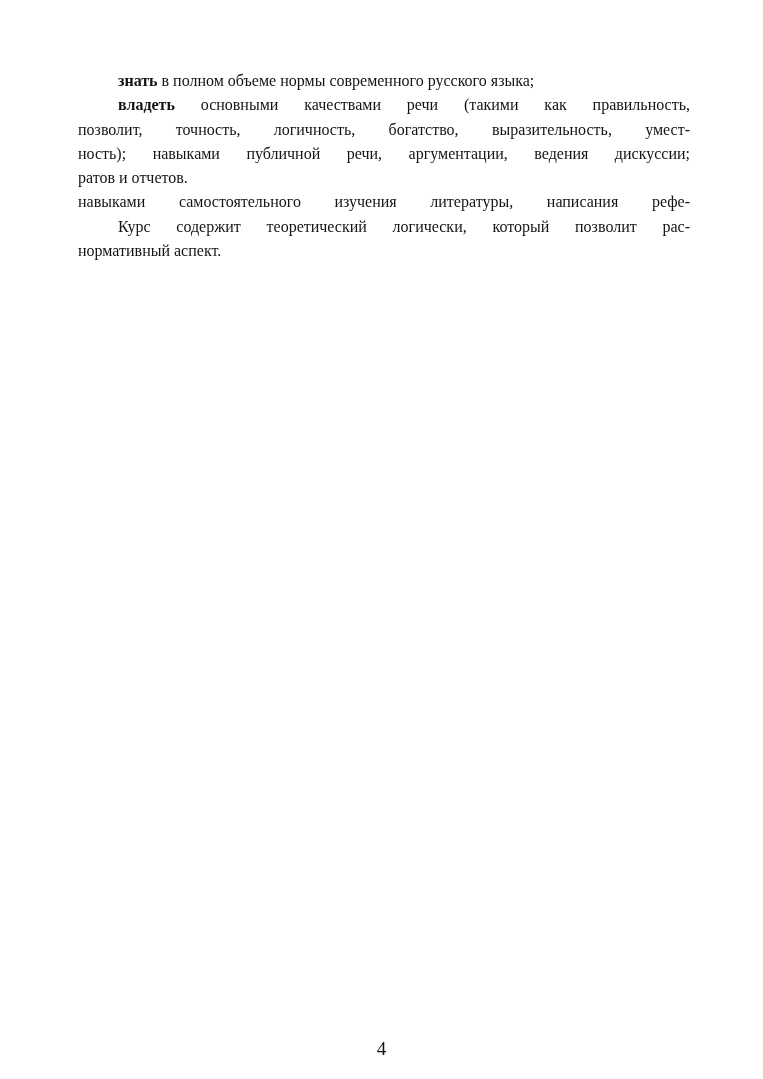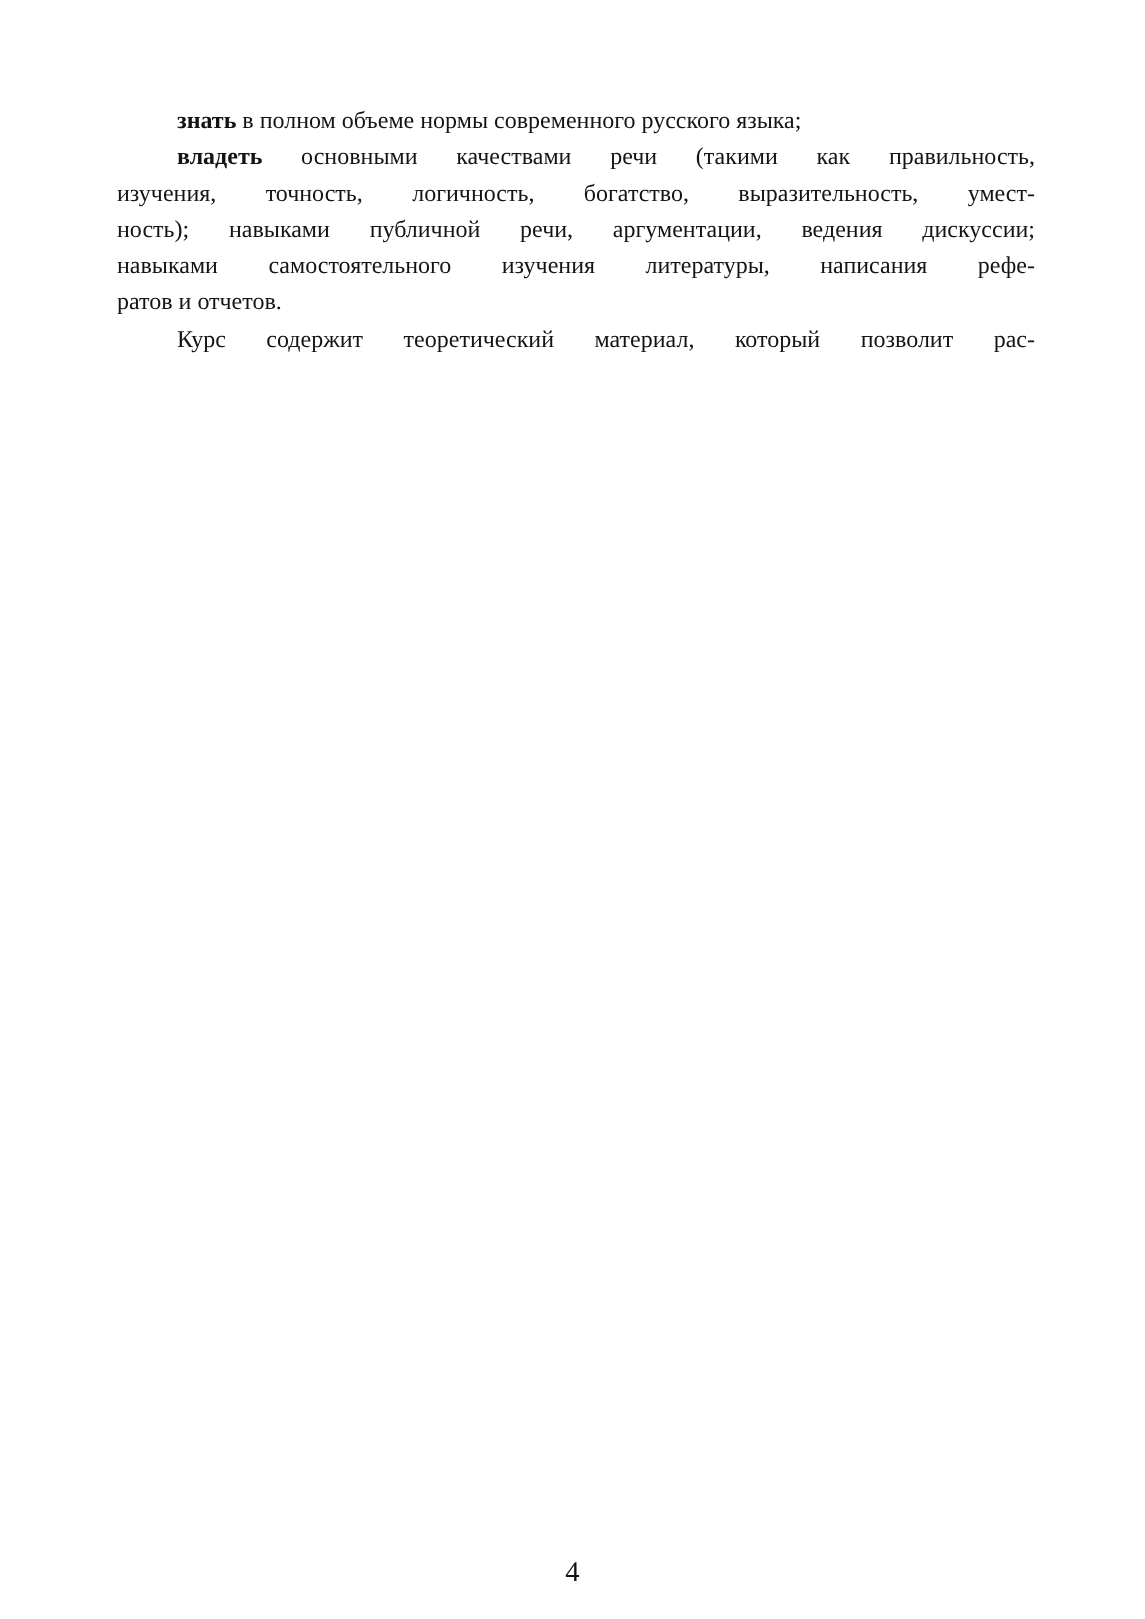--- a/index.html
+++ b/index.html
@@ -54,24 +54,25 @@
 <body>
 
 <div class="page">
 
   <div class="text-block">
 
     <div class="line indent end"><span class="bold">знать</span><span> в полном объеме нормы современного русского языка;</span></div>
 
 
     <div class="line indent"><span class="bold">владеть</span><span> основными качествами речи (такими как правильность,</span></div>
-    <div class="line"><span>изучения, точность, логичность, богатство, выразительность, умест-</span></div>
+    <div class="line"><span>позволит, точность, логичность, богатство, выразительность, умест-</span></div>
     <div class="line"><span>ность); навыками публичной речи, аргументации, ведения дискуссии;</span></div>
+    <div class="line end"><span>ратов и отчетов.</span></div>
     <div class="line"><span>навыками самостоятельного изучения литературы, написания рефе-</span></div>
-    <div class="line end"><span>ратов и отчетов.</span></div>
 
-    <div class="line indent"><span>Курс содержит теоретический материал, который позволит рас-</span></div>
+    <div class="line indent"><span>Курс содержит теоретический логически, который позволит рас-</span></div>
+    <div class="line end"><span>нормативный аспект.</span></div>
 
   </div>
 
   <div class="page-number">4</div>
 
 </div>
 
 </body></html>

